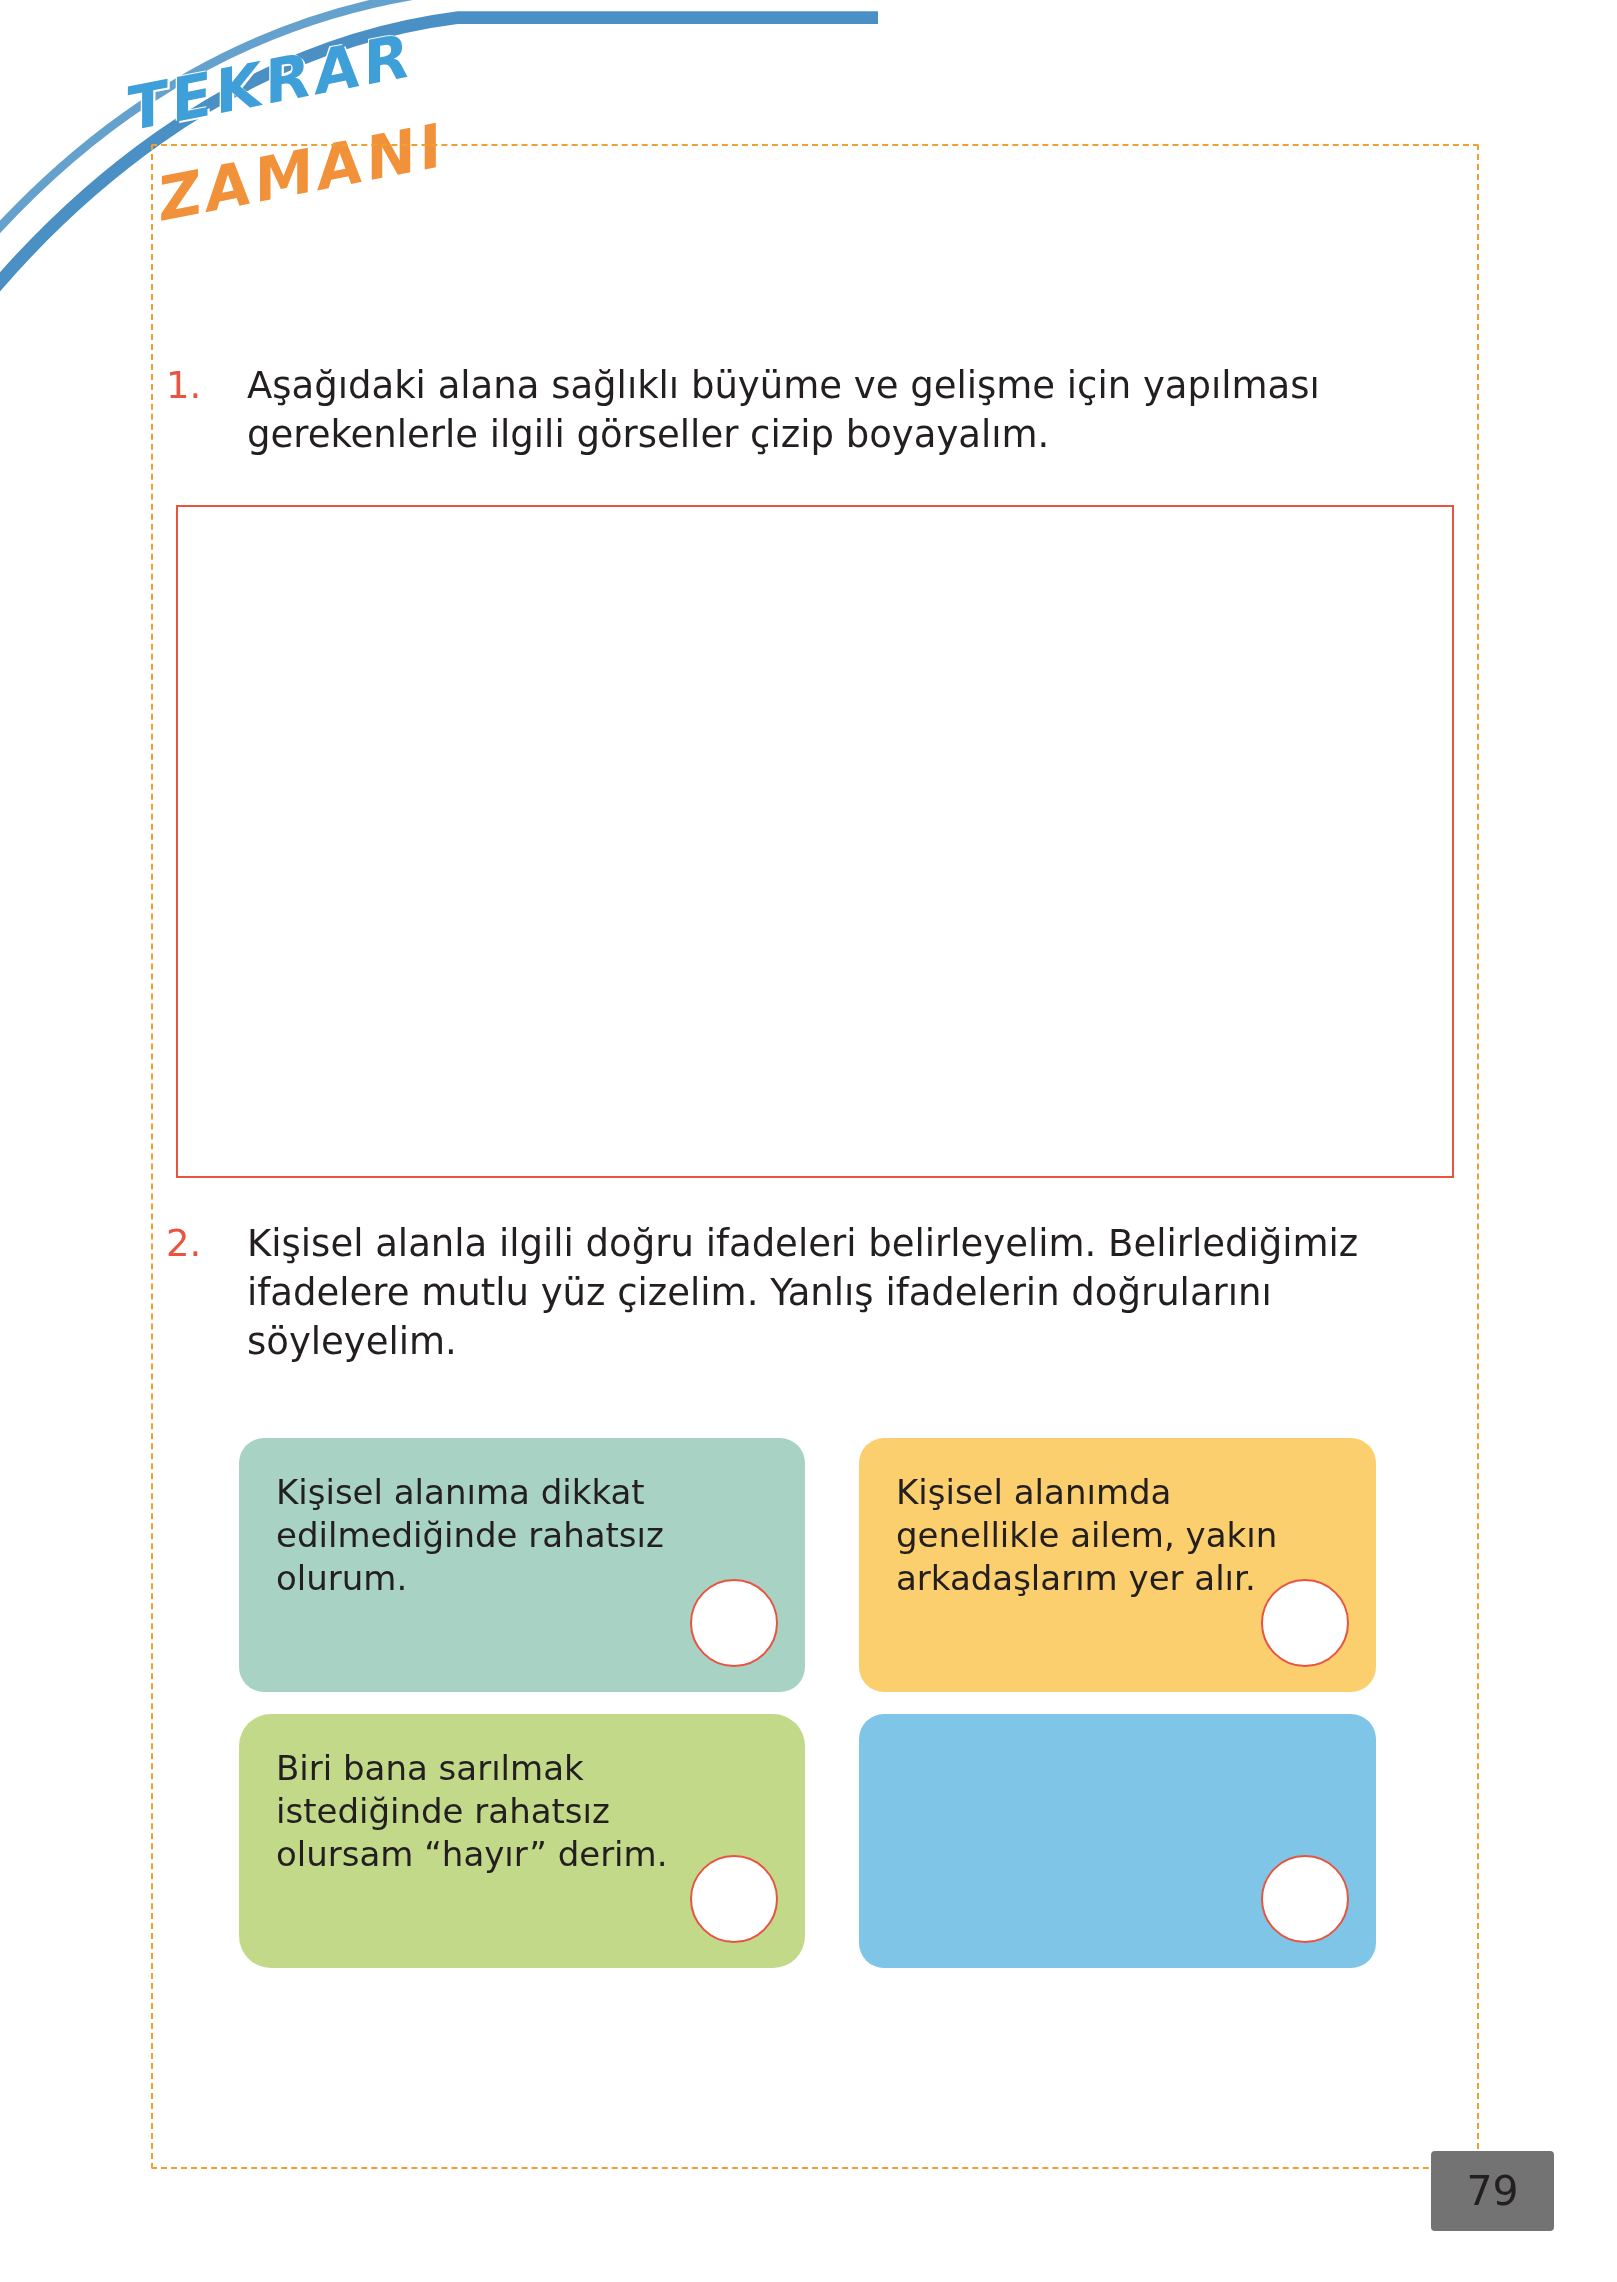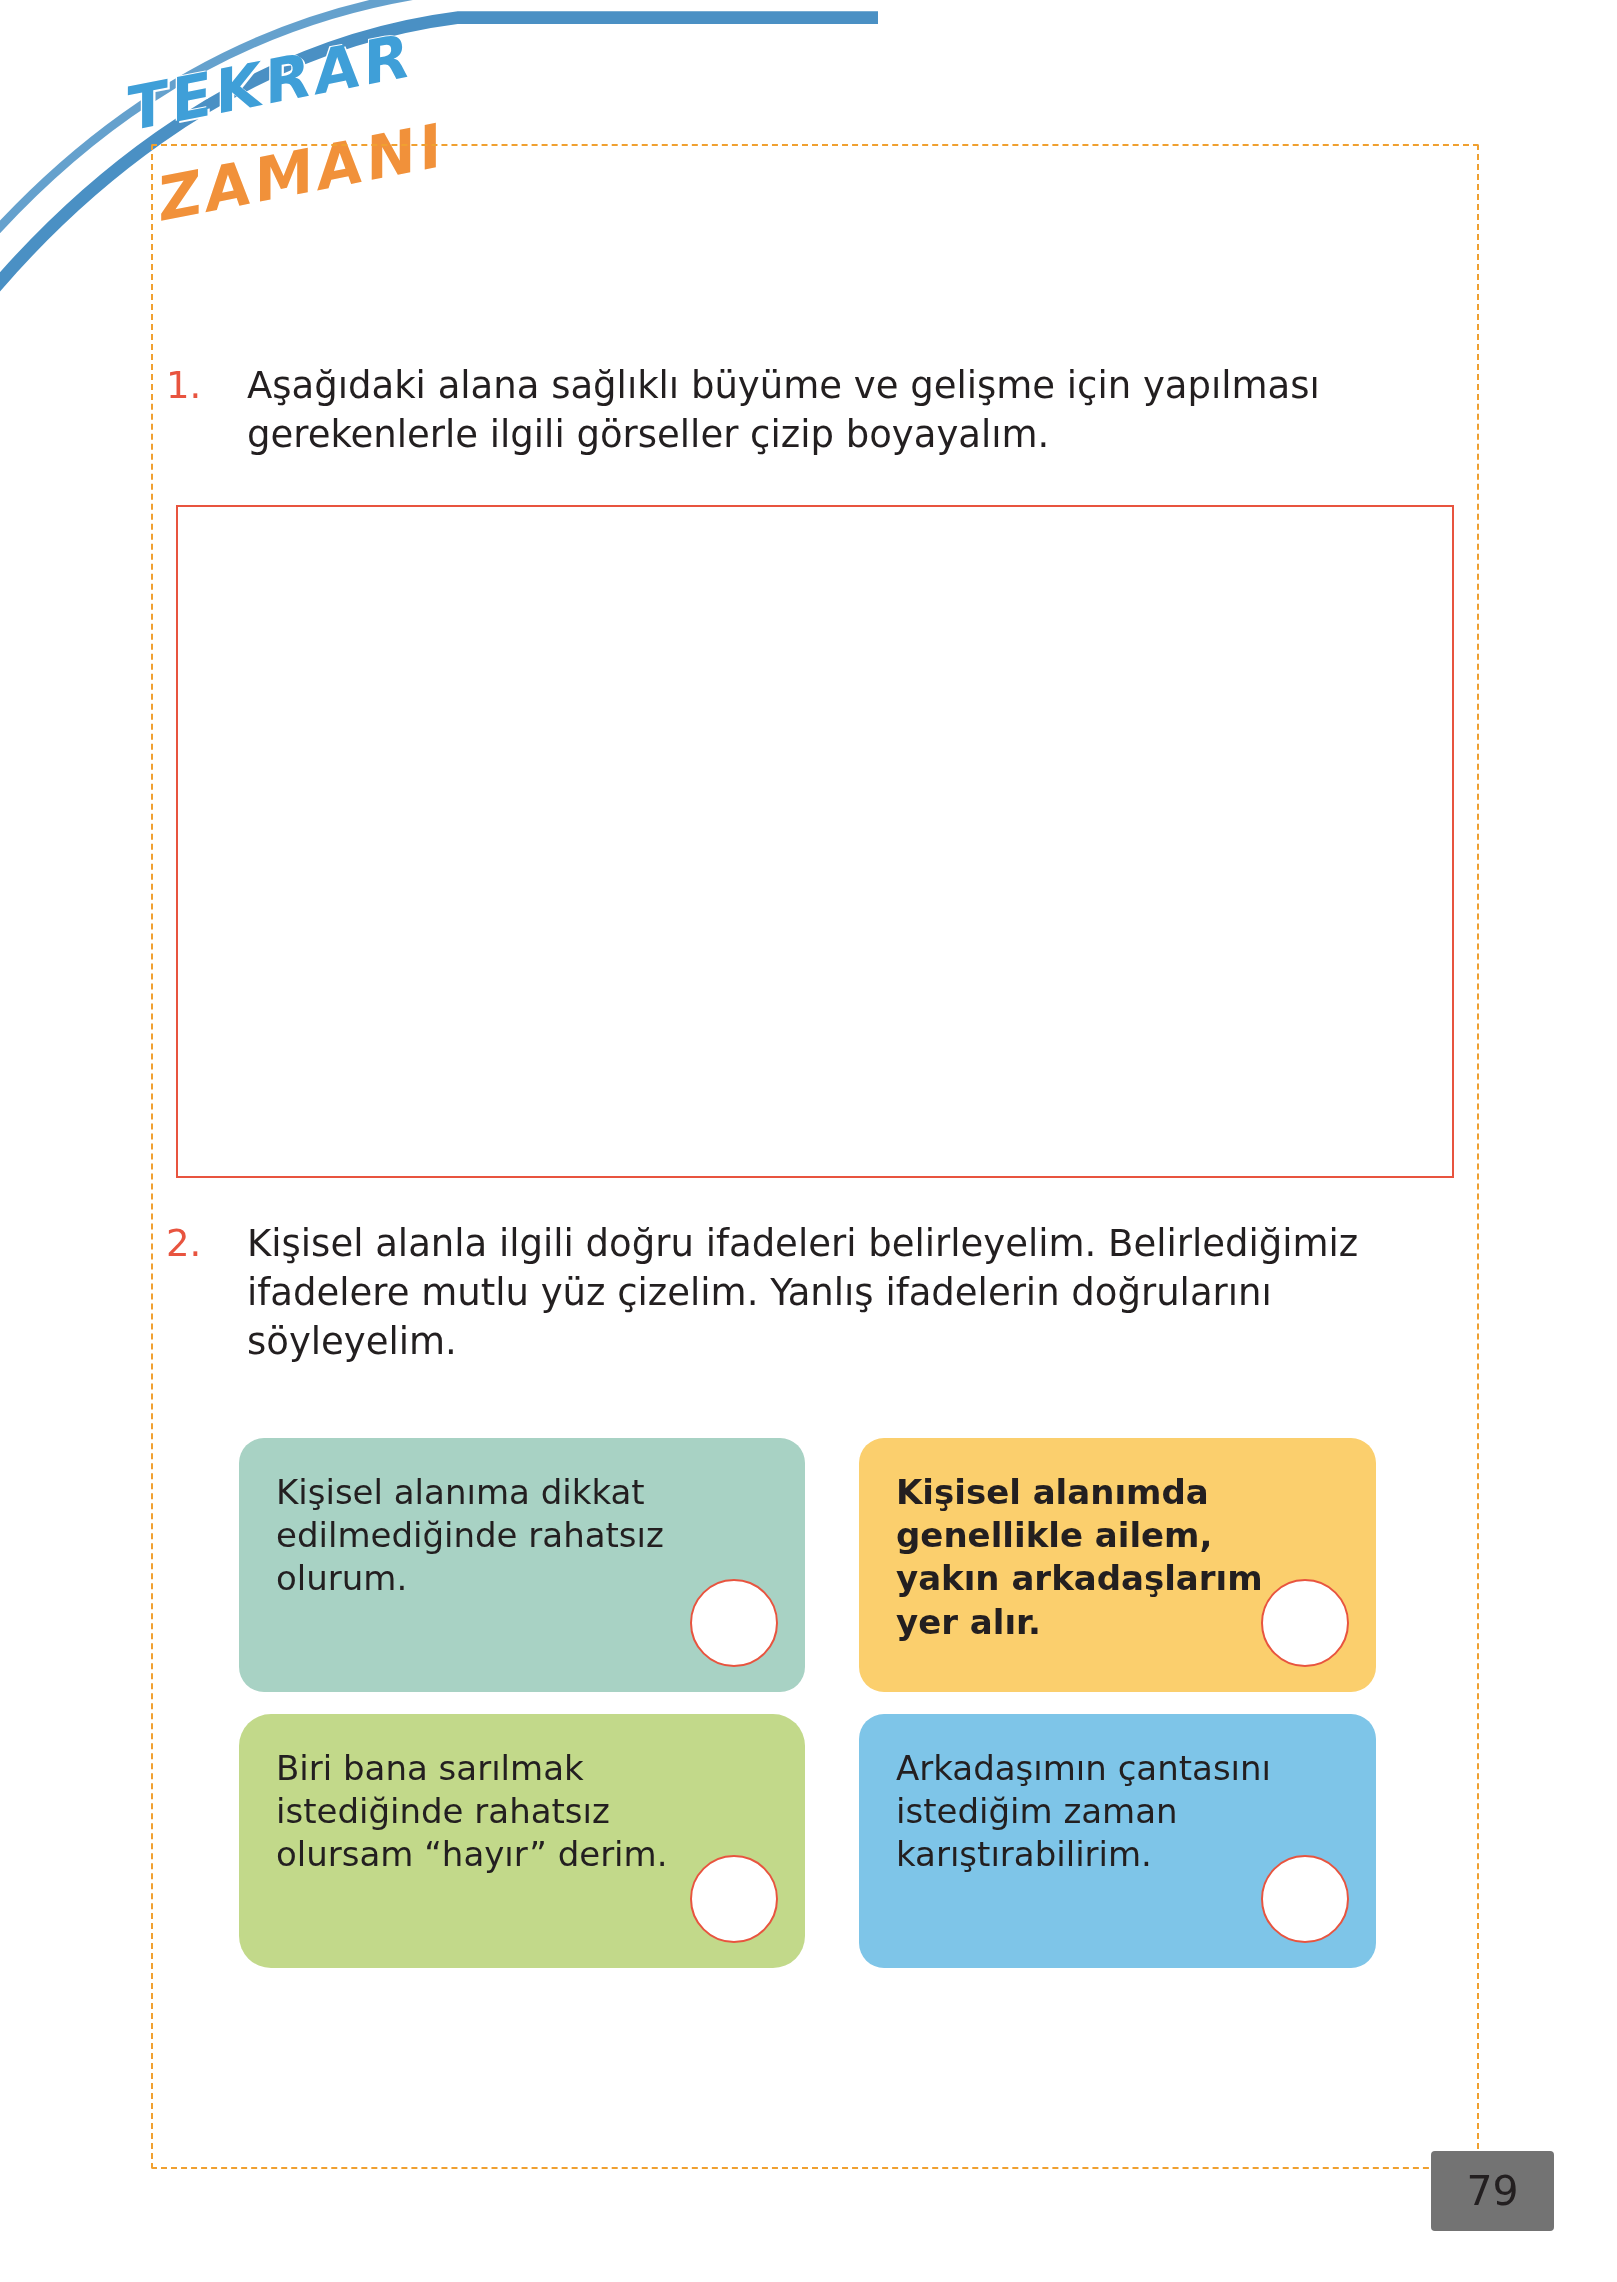--- a/index.html
+++ b/index.html
@@ -143,21 +143,21 @@
     position: absolute;
     right: 27px;
     bottom: 25px;
     width: 88px;
     height: 88px;
     border-radius: 50%;
     border: 2.9px solid #e8543f;
     background: #ffffff;
   }
   .card-c1 { background: #a8d2c4; }
-  .card-c2 { background: #fbcf6d; font-weight: bold; }
+  .card-c2 { background: #fbcf6d; }
   .card-c3 { background: #c2d98a; border-radius: 32px; }
   .card-c4 { background: #7ec5e8; }
 
   
   .page-num {
     position: absolute;
     right: 64px;
     bottom: 51px;
     width: 123px;
     height: 80px;
@@ -211,19 +211,18 @@
   </div>
   <div class="card card-c2 tall">
     <span>Kişisel alanımda genellikle ailem, yakın arkadaşlarım yer alır.</span>
     <span class="circle"></span>
   </div>
   <div class="card card-c3 tall">
     <span>Biri bana sarılmak istediğinde rahatsız olursam “hayır” derim.</span>
     <span class="circle"></span>
   </div>
   <div class="card card-c4">
-    <span>Arkadaşımın çantasını istediğim zaman karıştırabilirim.</span>
     <span class="circle"></span>
   </div>
 </div>
 
 <div class="page-num">79</div>
 
 
 </body></html>

